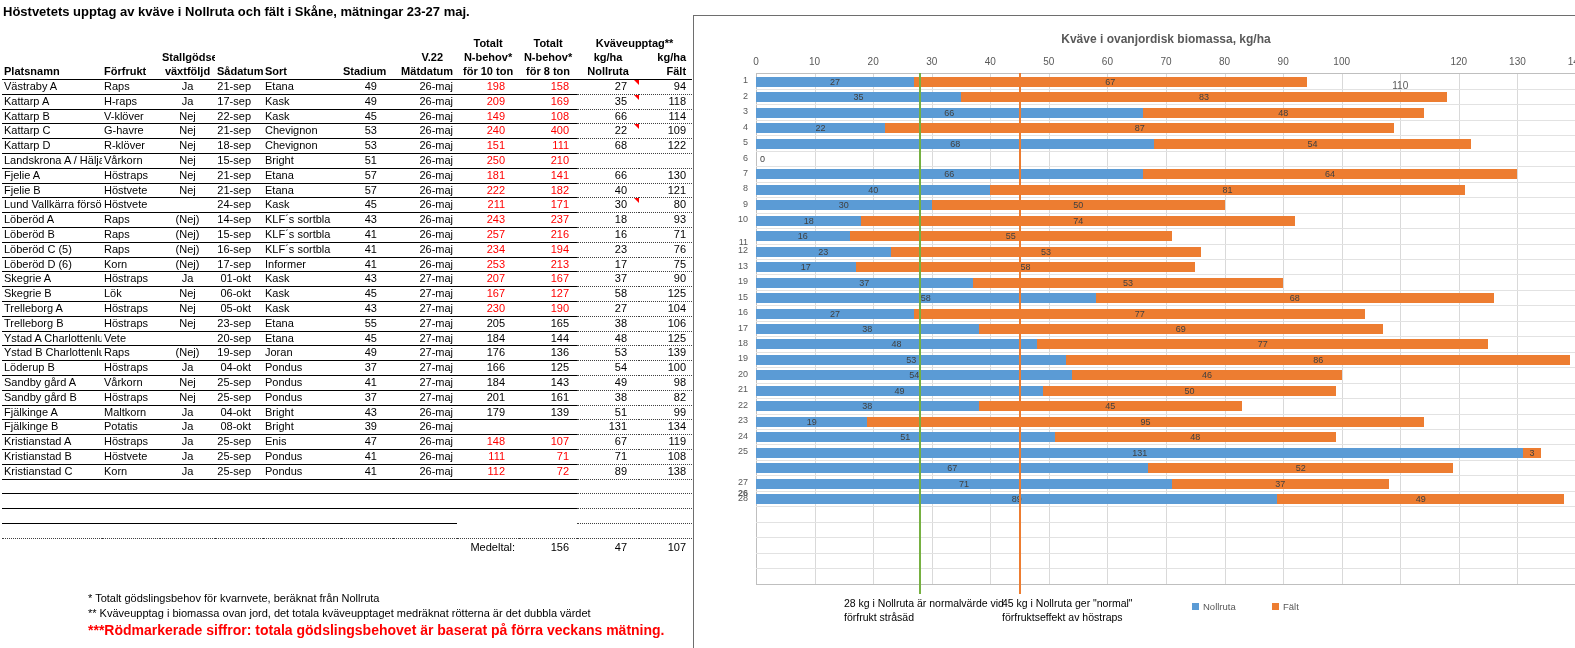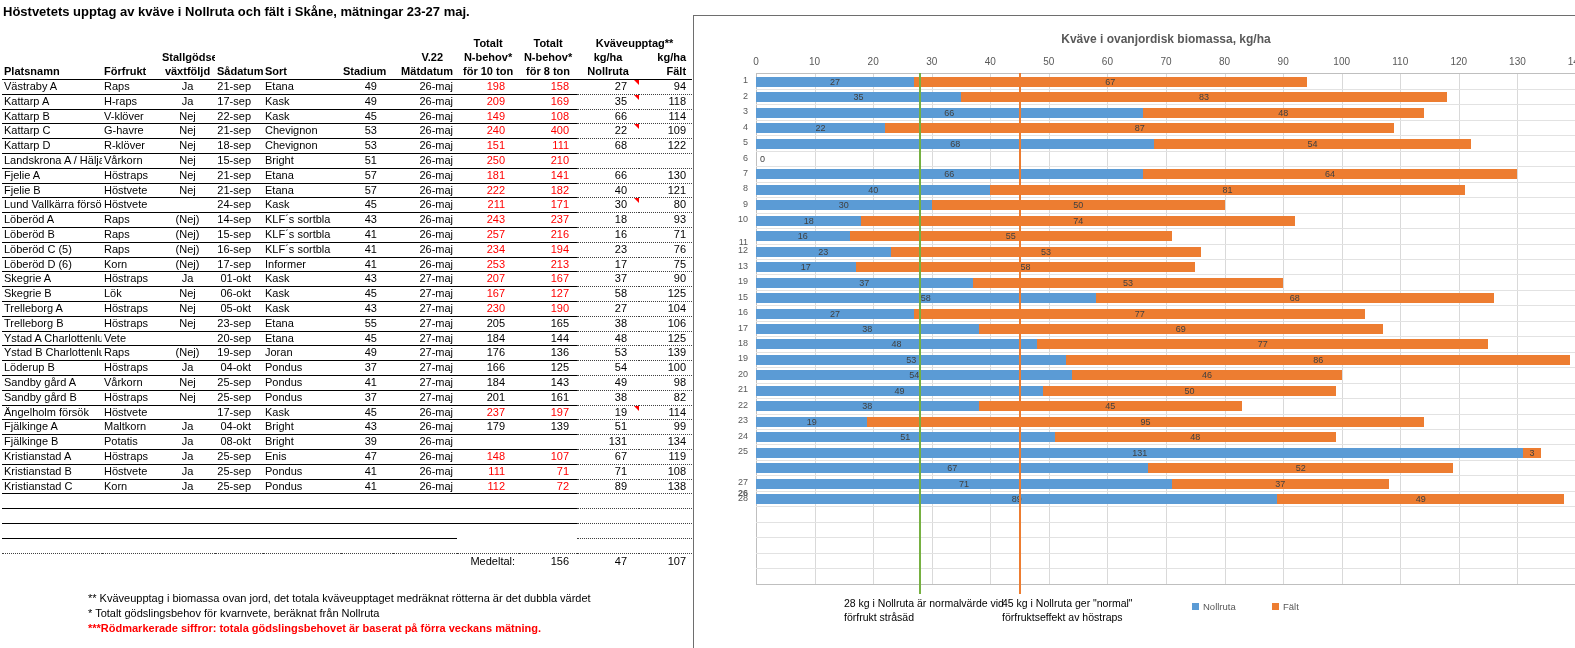--- a/index.html
+++ b/index.html
@@ -18,21 +18,21 @@
   .p4{padding-right:4px;} .p6{padding-right:6px;} .p8{padding-right:8px;}
   .p10{padding-right:10px;} .p12{padding-right:12px;} .p14{padding-right:14px;} .p16{padding-right:16px;}
   td.bl{border-bottom:1px solid #000;}
   td.bd{border-bottom:1px dotted #404040;}
   td.red{color:#FF0000;}
   td.rel{position:relative;}
   .tri{position:absolute;top:0;right:0;width:0;height:0;
        border-top:5px solid #FF0000;border-left:5px solid transparent;}
   #footnotes{position:absolute;left:88px;top:592px;font-size:11px;color:#000;}
   #footnotes div{margin-bottom:3px;white-space:nowrap;}
-  #fn3{color:#FF0000;font-weight:bold;font-size:11px;}
+  #fn3{color:#FF0000;font-weight:bold;font-size:14px;}
   
   #chart{position:absolute;left:693px;top:15px;width:882px;height:633px;background:#fff;
          border-left:1px solid #6e6e6e;border-top:1px solid #6e6e6e;overflow:hidden;}
   #chart-title{position:absolute;left:62px;top:16px;width:820px;text-align:center;
                font-size:12px;font-weight:bold;color:#595959;}
   .tick{position:absolute;top:40px;width:50px;text-align:center;font-size:10px;color:#595959;}
   #plot{position:absolute;left:62px;top:57px;width:820px;height:510px;
         border-top:1px solid #BFBFBF;}
   .vgrid{position:absolute;top:0;width:1px;height:510px;background:#D9D9D9;}
   .hgrid{position:absolute;left:0;width:820px;height:1px;background:#E2E2E2;}
@@ -382,33 +382,20 @@
           <td class="ar p12 bl">25-sep</td>
           <td class="al bl">Pondus</td>
           <td class="ar p16 bl">37</td>
           <td class="ar p4 bl">27-maj</td>
           <td class="ar p14 bl">201</td>
           <td class="ar p8 bl">161</td>
           <td class="ar p12 bd">38</td>
           <td class="ar p6 bd">82</td>
         </tr>
         <tr>
-          <td class="al bl">Ängelholm försök</td>
-          <td class="al bl">Höstvete</td>
-          <td class="ac bl"></td>
-          <td class="ar p12 bl">17-sep</td>
-          <td class="al bl">Kask</td>
-          <td class="ar p16 bl">45</td>
-          <td class="ar p4 bl">26-maj</td>
-          <td class="ar p14 bl red">237</td>
-          <td class="ar p8 bl red">197</td>
-          <td class="ar p12 bd rel">19<span class="tri"></span></td>
-          <td class="ar p6 bd">114</td>
-        </tr>
-        <tr>
           <td class="al bl">Fjälkinge A</td>
           <td class="al bl">Maltkorn</td>
           <td class="ac bl">Ja</td>
           <td class="ar p12 bl">04-okt</td>
           <td class="al bl">Bright</td>
           <td class="ar p16 bl">43</td>
           <td class="ar p4 bl">26-maj</td>
           <td class="ar p14 bl">179</td>
           <td class="ar p8 bl">139</td>
           <td class="ar p12 bd">51</td>
@@ -524,22 +511,22 @@
         <td colspan="7"></td>
         <td class="ar p4">Medeltal:</td>
         <td class="ar p8">156</td>
         <td class="ar p12">47</td>
         <td class="ar p6">107</td>
       </tr>
     </tfoot>
   </table>
 
   <div id="footnotes">
+    <div id="fn1">* Totalt gödslingsbehov för kvarnvete, beräknat från Nollruta</div>
     <div id="fn2">** Kväveupptag i biomassa ovan jord, det totala kväveupptaget medräknat rötterna är det dubbla värdet</div>
-    <div id="fn1">* Totalt gödslingsbehov för kvarnvete, beräknat från Nollruta</div>
     <div id="fn3">***Rödmarkerade siffror: totala gödslingsbehovet är baserat på förra veckans mätning.</div>
   </div>
 </div>
 
 <div id="chart">
   <div id="chart-title">Kväve i ovanjordisk biomassa, kg/ha</div>
   <div id="plot">
       <div class="vgrid" style="left: 58.5714px;"></div>
       <div class="vgrid" style="left: 117.143px;"></div>
       <div class="vgrid" style="left: 175.714px;"></div>
@@ -705,21 +692,21 @@
     <div class="tick" style="left: 95.5714px;">10</div>
     <div class="tick" style="left: 154.143px;">20</div>
     <div class="tick" style="left: 212.714px;">30</div>
     <div class="tick" style="left: 271.286px;">40</div>
     <div class="tick" style="left: 329.857px;">50</div>
     <div class="tick" style="left: 388.429px;">60</div>
     <div class="tick" style="left: 447px;">70</div>
     <div class="tick" style="left: 505.571px;">80</div>
     <div class="tick" style="left: 564.143px;">90</div>
     <div class="tick" style="left: 622.714px;">100</div>
-    <div class="tick" style="left: 681.286px;">110</div>
+    <div class="tick" style="left: 681.286px; margin-top: 24px;">110</div>
     <div class="tick" style="left: 739.857px;">120</div>
     <div class="tick" style="left: 798.429px;">130</div>
     <div class="tick" style="left: 857px;">140</div>
     <div class="cat" style="top: 59.2273px;">1</div>
     <div class="cat" style="top: 74.6818px;">2</div>
     <div class="cat" style="top: 90.1364px;">3</div>
     <div class="cat" style="top: 105.591px;">4</div>
     <div class="cat" style="top: 121.045px;">5</div>
     <div class="cat" style="top: 136.5px;">6</div>
     <div class="cat" style="top: 151.955px;">7</div>

